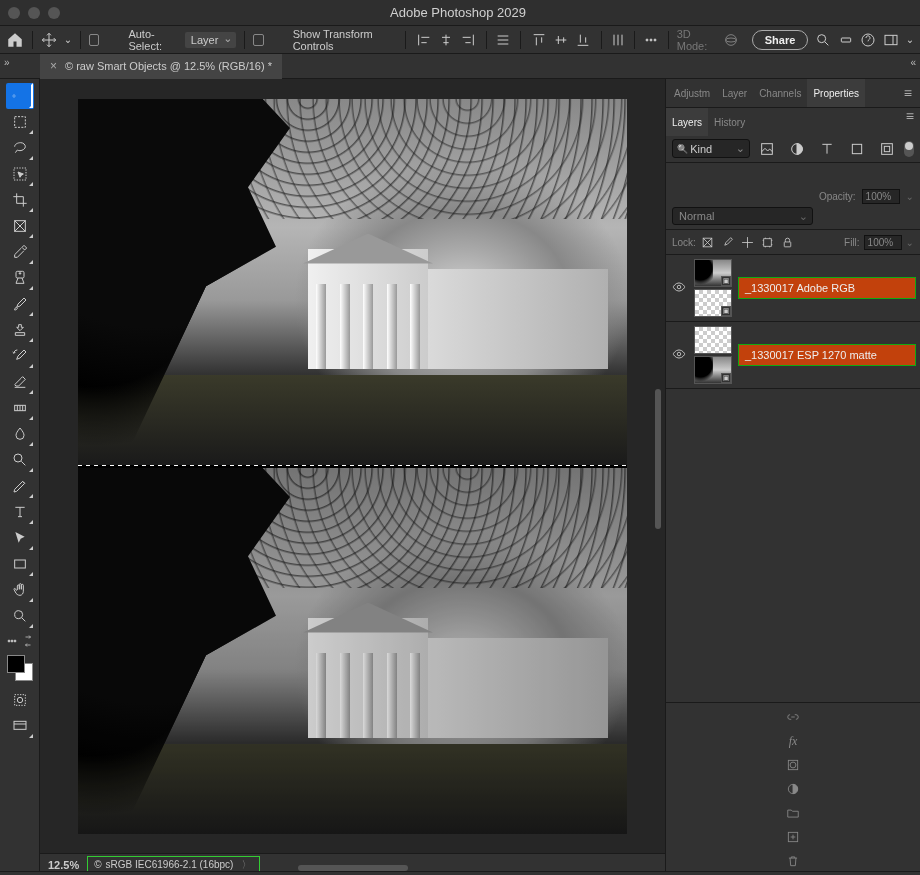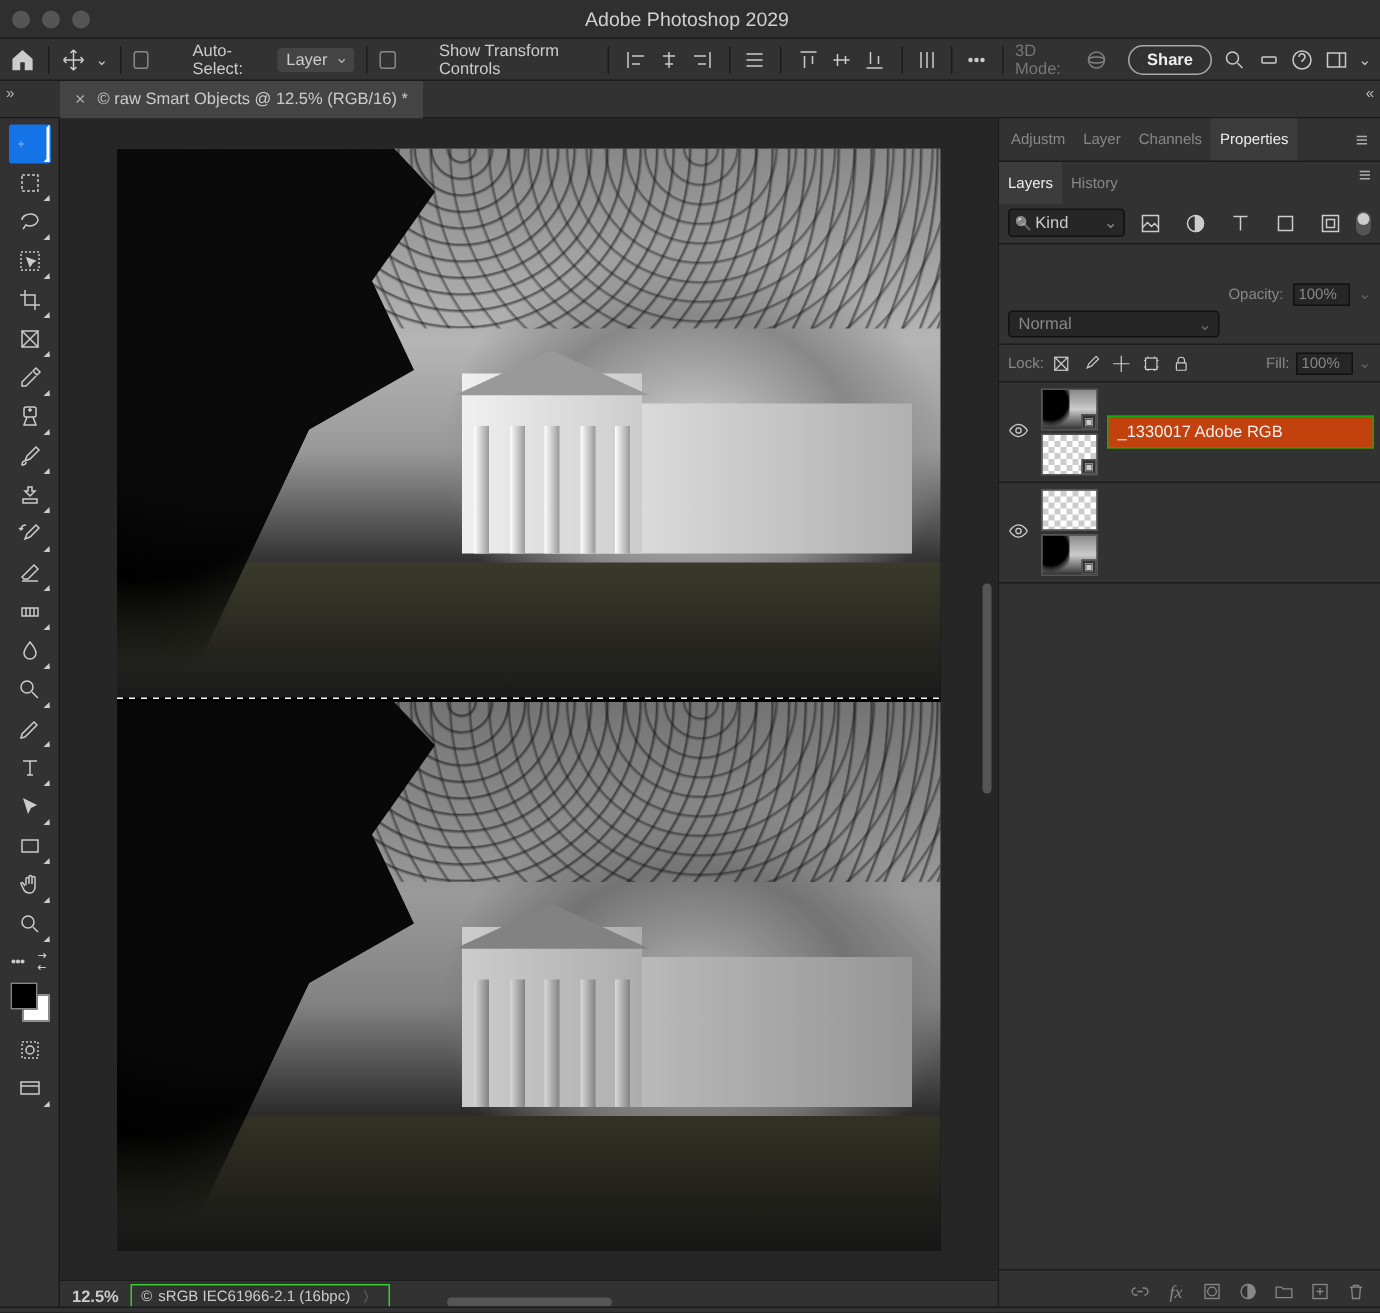--- a/index.html
+++ b/index.html
@@ -102,21 +102,21 @@
 .layer { display:flex; align-items:center; padding:4px; gap:6px; border-bottom:1px solid #1a1a1a; min-height:62px; }
 .eye { width:18px; text-align:center; }
 .eye svg { width:14px; height:14px; stroke:#ccc; fill:none; stroke-width:1.5; }
 .thumbs { display:flex; flex-direction:column; gap:2px; }
 .thumb { width:38px; height:28px; border:1px solid #555; background:#222; position:relative; overflow:hidden; }
 .thumb.photo-thumb { background:linear-gradient(180deg,#888 0%,#ccc 50%,#333 100%); }
 .thumb.photo-thumb::before { content:""; position:absolute; left:0; top:0; width:18px; height:28px; background:radial-gradient(circle at 30% 30%,#000 50%,transparent 70%); }
 .thumb.trans { background:repeating-conic-gradient(#ccc 0 25%,#fff 0 50%) 0 0/8px 8px; }
 .thumb .badge { position:absolute; right:0; bottom:0; width:10px; height:10px; background:#323232; border:1px solid #555; display:flex; align-items:center; justify-content:center; font-size:7px; }
 .layer-name { flex:1; border:1px solid #1a1; background:#c2410c; padding:4px 6px; font-size:11px; color:#eee; }
-.panel-foot { margin-top:auto; display:flex; align-items:center; justify-content:flex-end; gap:8px; padding:6px 8px; border-top:1px solid #1a1a1a; }
+.panel-foot { margin-top:auto; display:flex; align-items:center; justify-content:flex-end; gap:8px; padding:6px 8px; border-top:1px solid #1a1a1a;flex-direction:column; }
 .panel-foot .ico { width:16px; height:16px; color:#888; }
 .panel-foot .ico svg { width:14px; height:14px; stroke:#888; }
 .spacer { flex:1; }
 </style>
 </head>
 <body>
 
 <div class="titlebar">
   <div class="traffic">
     <div class="dot"></div>
@@ -557,20 +557,21 @@
       <div class="eye"><svg viewBox="0 0 24 24">
             <path d="M2 12s3.5-7 10-7 10 7 10 7-3.5 7-10 7-10-7-10-7z"></path>
             <circle cx="12" cy="12" r="3"></circle>
           </svg></div>
       <div class="thumbs">
         <div class="thumb trans"></div>
         <div class="thumb photo-thumb">
             <div class="badge">▣</div>
           </div>
       </div>
+      <div class="layer-name">_1330017 ESP 1270 matte</div>
     </div>
 
     <div class="panel-foot">
       <span class="ico">
           <svg viewBox="0 0 24 24">
             <path d="M9 12h6M7 8a4 4 0 000 8h2M17 16a4 4 0 000-8h-2"></path>
           </svg>
         </span>
       <span class="ico" style="font-style:italic;font-family:serif;color:#888;font-size:12px">fx</span>
       <span class="ico">

